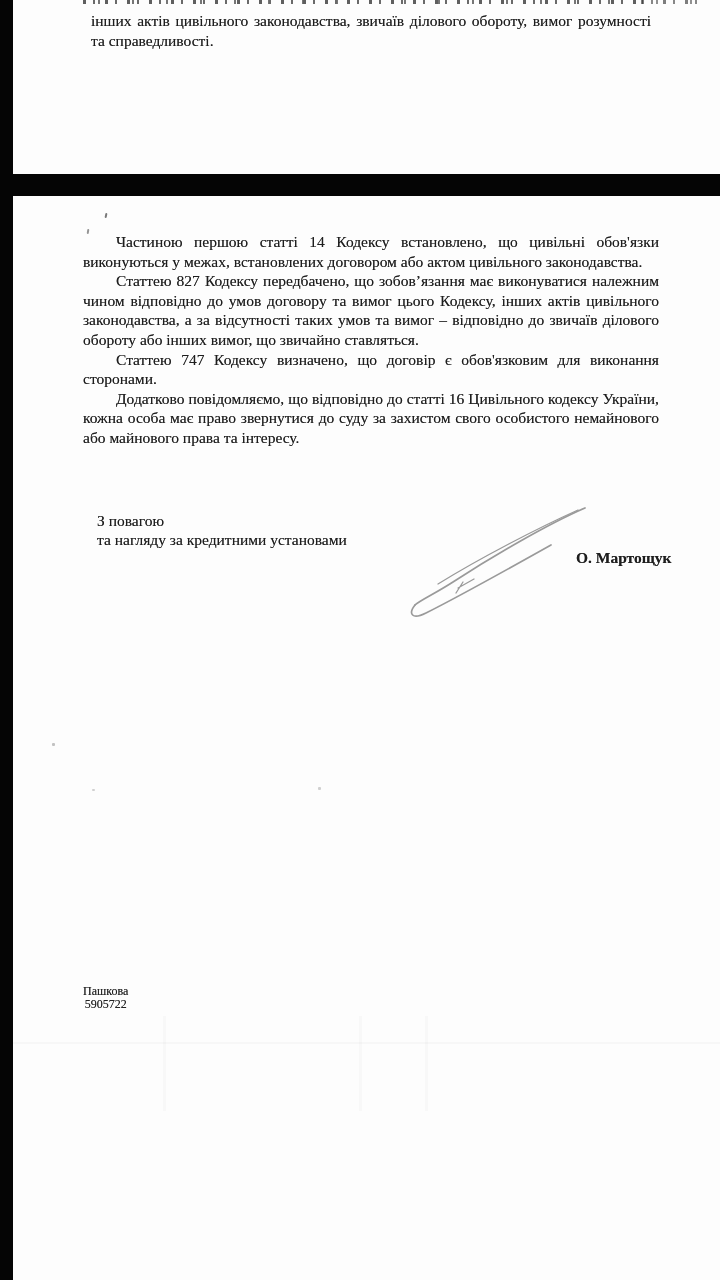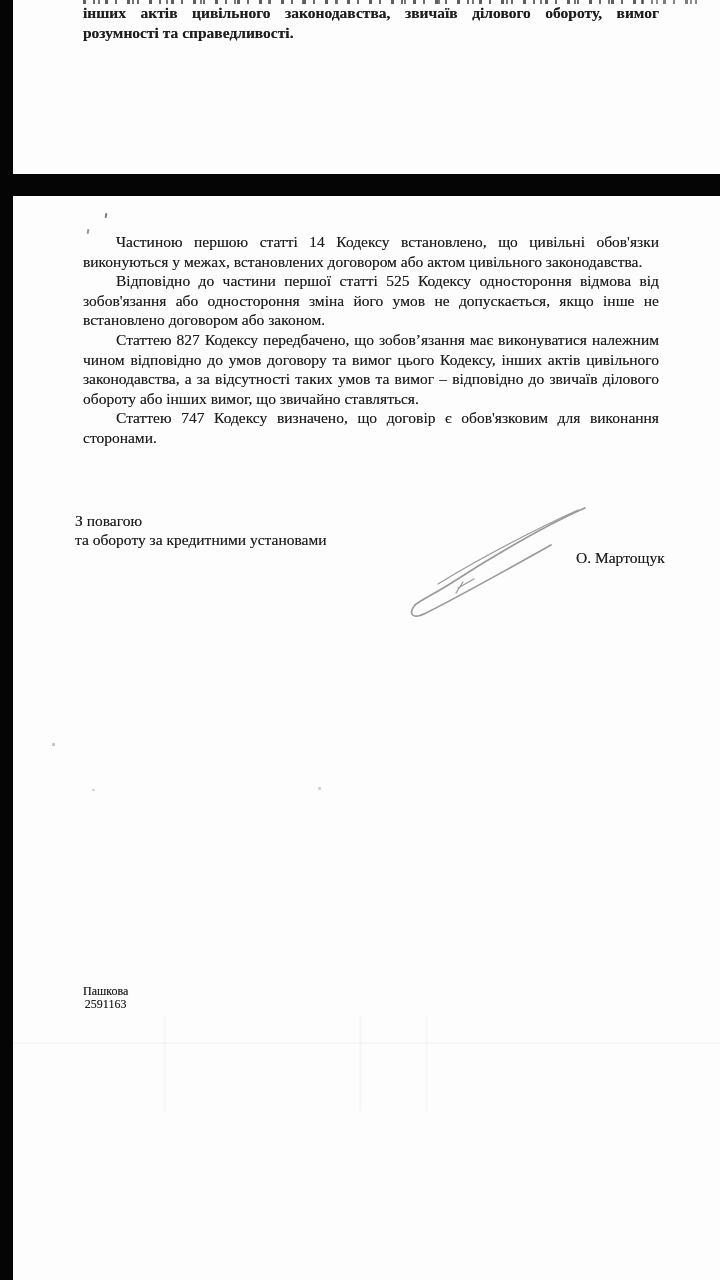--- a/index.html
+++ b/index.html
@@ -17,36 +17,36 @@
   
   .doc-text{
     color:#1e1e1e;
     font-size:15.5px;line-height:19.6px;
     text-shadow:0 0 .6px rgba(0,0,0,.55);
   }
   .body-col{position:absolute;left:70px;width:576px;}
   .just p{
     margin:0;text-align:justify;text-indent:33px;
   }
-  .tail p{margin:0;text-align:justify;text-indent:0;font-weight:bold;}
+  .tail p{margin:8px;text-align:justify;text-indent:0;}
 
   
   .cut-line{
     position:absolute;top:0;height:4px;opacity:.75;
     background-image:
       repeating-linear-gradient(90deg,#2b2b2b 0 3px,transparent 3px 10px,#3a3a3a 10px 12px,transparent 12px 22px),
       repeating-linear-gradient(90deg,transparent 0 15px,#4a4a4a 15px 17px,transparent 17px 34px);
   }
   .cut-main{left:70px;width:560px;}
   .cut-right{left:628px;width:64px;opacity:.6;}
 
   
-  .closing{position:absolute;left:62px;top:316px;line-height:18.7px;font-size:15.5px;font-family:Liberation Serif, serif;}
+  .closing{position:absolute;left:84px;top:316px;line-height:18.7px;font-size:15.5px;font-family:Liberation Serif, serif;}
   .closing div{white-space:nowrap;}
-  .signer-name{position:absolute;left:563px;top:352px;white-space:nowrap;}
+  .signer-name{position:absolute;left:563px;top:352px;white-space:nowrap;font-weight:bold;}
   .signature-svg{position:absolute;left:385px;top:300px;}
 
   
   .footer-note{position:absolute;left:70px;top:789px;font-size:12px;line-height:12.5px;color:#222;
     text-shadow:0 0 .4px rgba(0,0,0,.5);text-align:center;}
 
   
   .speck{position:absolute;background:#7a7a7a;border-radius:1px;}
   .sp1{left:92px;top:17px;width:2px;height:5px;transform:rotate(12deg);}
   .sp2{left:74px;top:33px;width:2px;height:5px;transform:rotate(8deg);opacity:.8;}
@@ -78,38 +78,38 @@
   <span class="speck sp3"></span>
   <span class="speck sp4"></span>
   <span class="speck sp5"></span>
   <div class="art-h"></div>
   <div class="art-v1"></div>
   <div class="art-v1 art-v2"></div>
   <div class="art-v1 art-v3"></div>
 
   <div class="body-col just doc-text" style="top:36px;">
     <p>Частиною першою статті 14 Кодексу встановлено, що цивільні обов'язки виконуються у межах, встановлених договором або актом цивільного законодавства.</p>
-    <p>Відповідно до частини першої статті 525 Кодексу одностороння відмова від зобов'язання або одностороння зміна його умов не допускається, якщо інше не встановлено договором або законом.</p>
     <p>Статтею 827 Кодексу передбачено, що зобов’язання має виконуватися належним чином відповідно до умов договору та вимог цього Кодексу, інших актів цивільного законодавства, а за відсутності таких умов та вимог – відповідно до звичаїв ділового обороту або інших вимог, що звичайно ставляться.</p>
     <p>Статтею 747 Кодексу визначено, що договір є обов'язковим для виконання сторонами.</p>
+    <p>Додатково повідомляємо, що відповідно до статті 16 Цивільного кодексу України, кожна особа має право звернутися до суду за захистом свого особистого немайнового або майнового права та інтересу.</p>
   </div>
 
   <div class="closing doc-text">
     <div>З повагою</div>
-    <div>та обороту за кредитними установами</div>
+    <div>та нагляду за кредитними установами</div>
   </div>
 
   <svg class="signature-svg" width="200" height="130" viewBox="0 0 200 130">
     <g fill="none" stroke="#9a9a9a" stroke-width="1.7" stroke-linecap="round">
       <path d="M187,12 C150,28 95,60 55,86 C38,97 21,105 17,109"></path>
       <path d="M17,109 C10,118 14,124 28,117 C60,101 112,72 153,49"></path>
       <path d="M180,14 C140,32 82,62 40,88" stroke-width="1.3"></path>
       <path d="M60,92 l16,-9 m-11,3 l-7,11" stroke-width="1.3"></path>
     </g>
   </svg>
 
   <div class="signer-name doc-text">О. Мартощук</div>
 
   <div class="footer-note">
     <div>Пашкова</div>
-    <div>2591163</div>
+    <div>5905722</div>
   </div>
 </div>
 
 </body></html>

